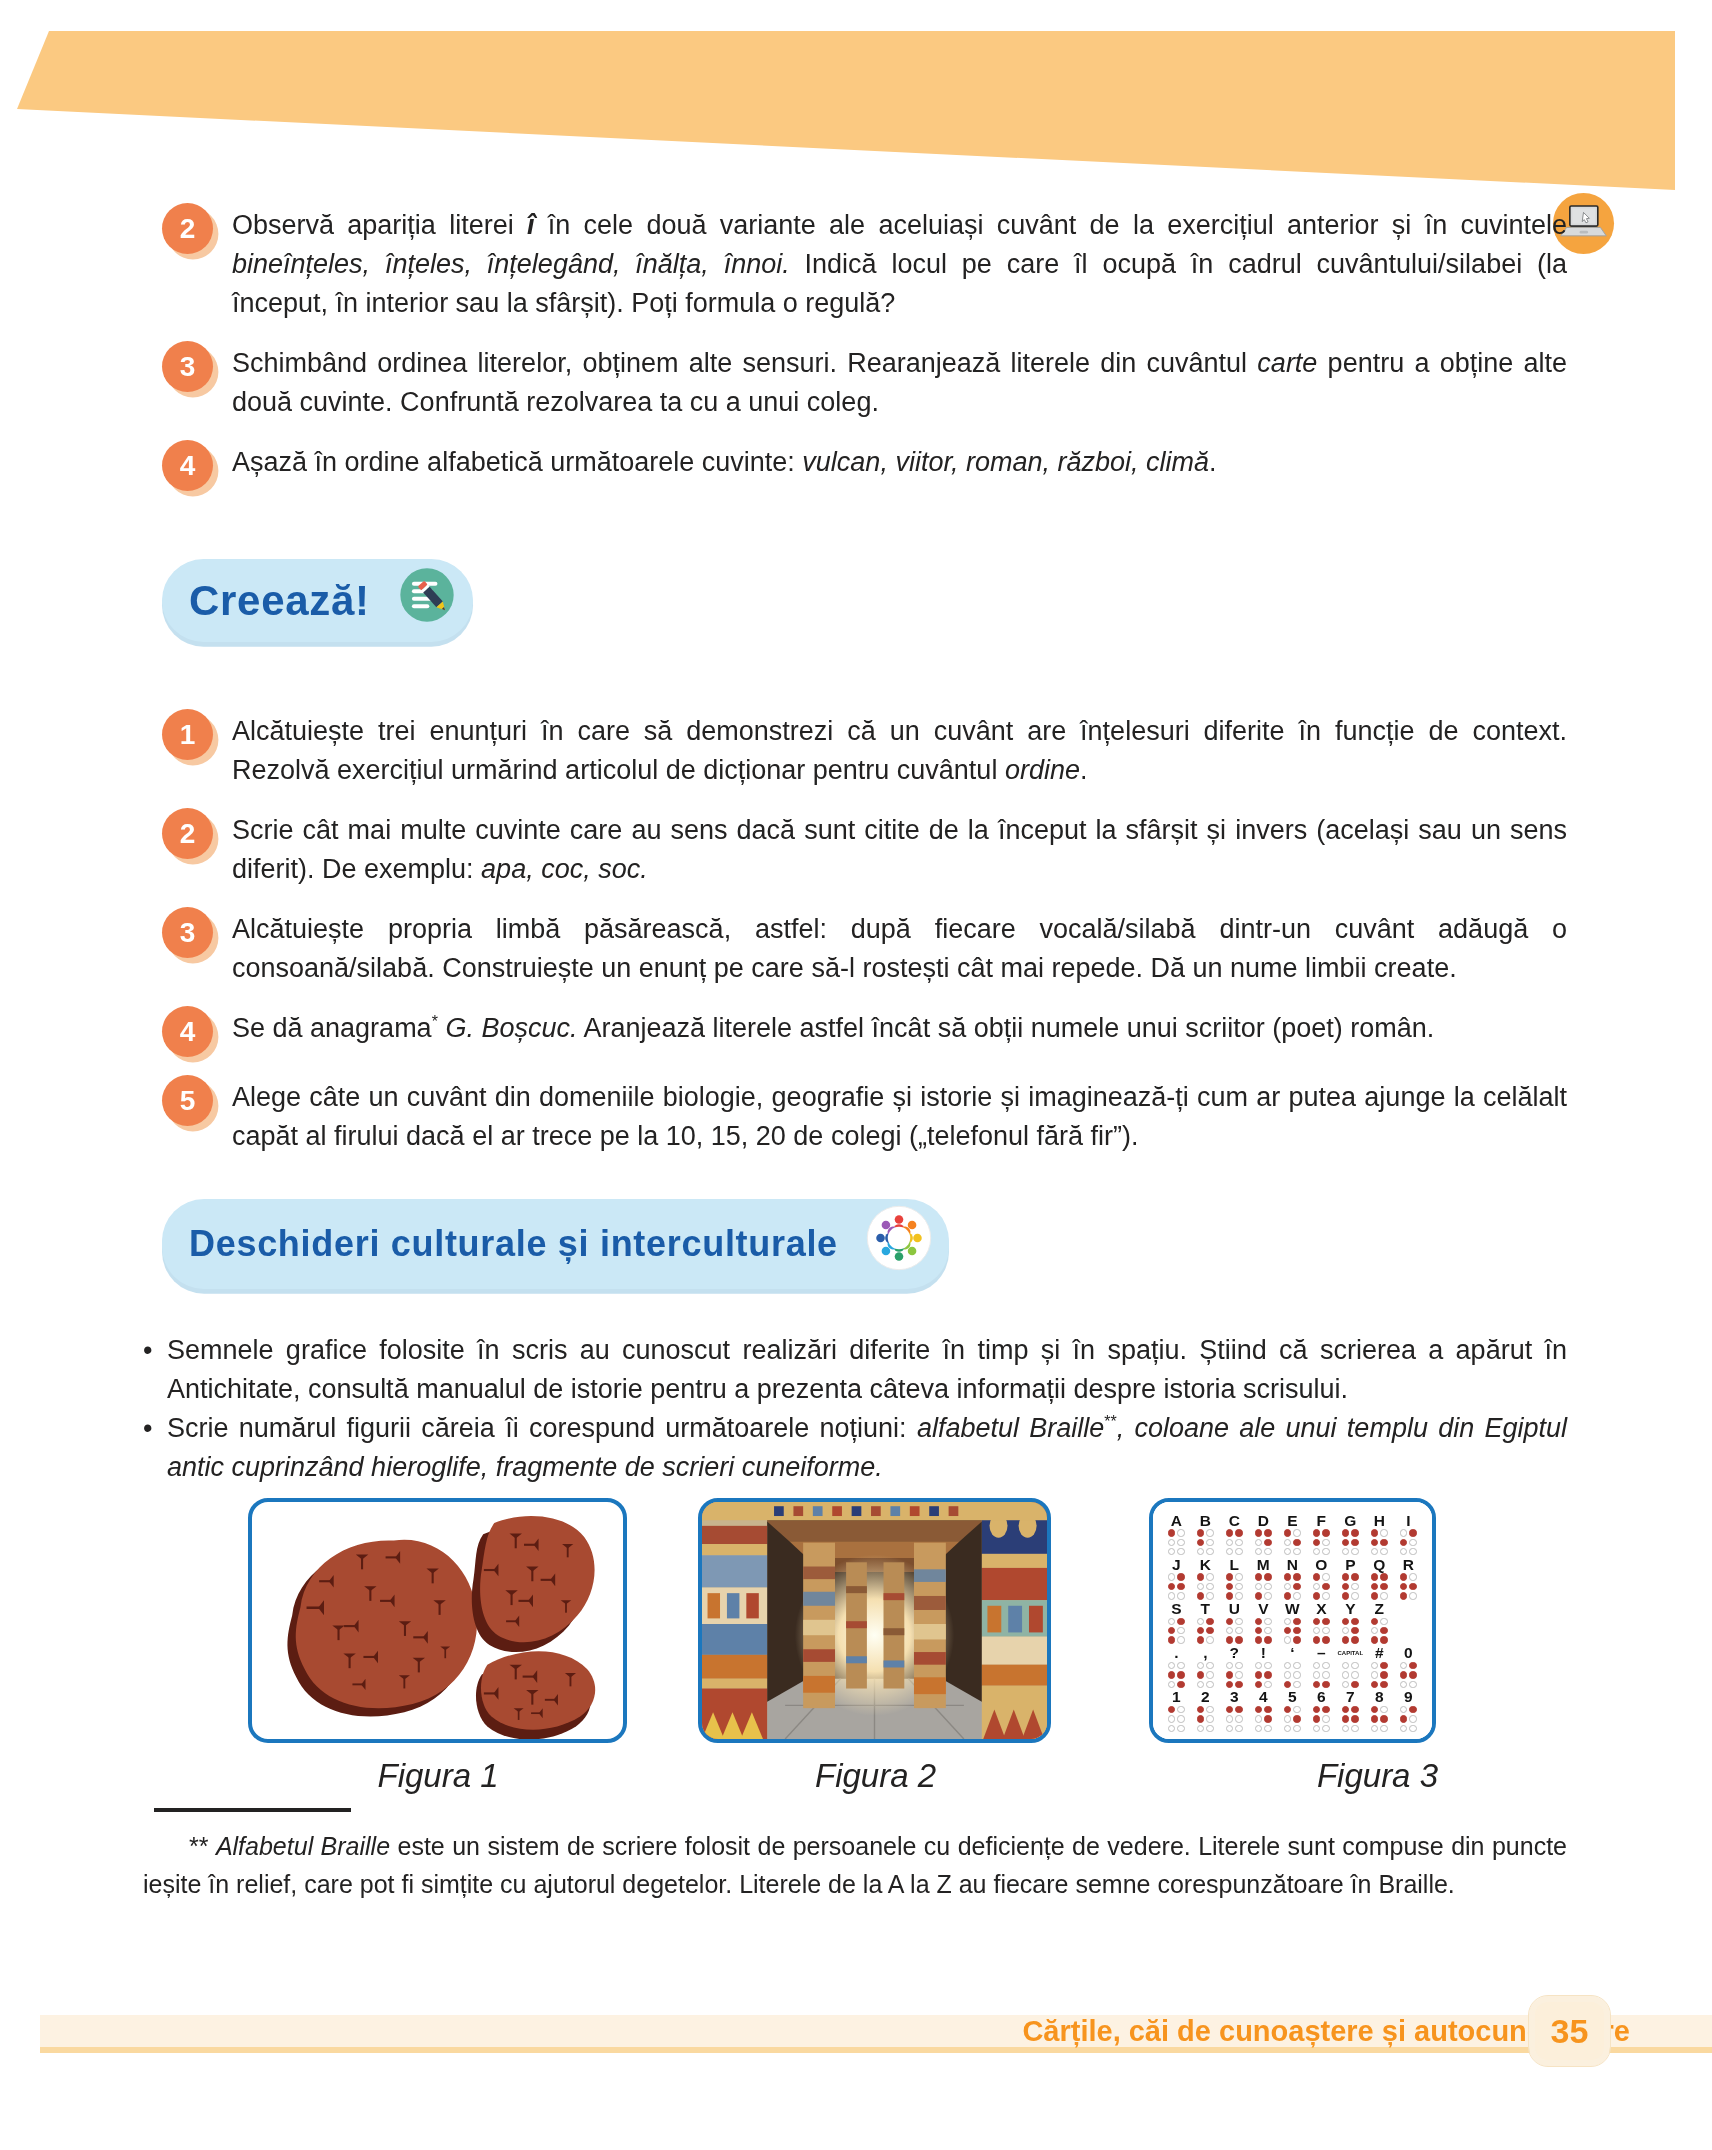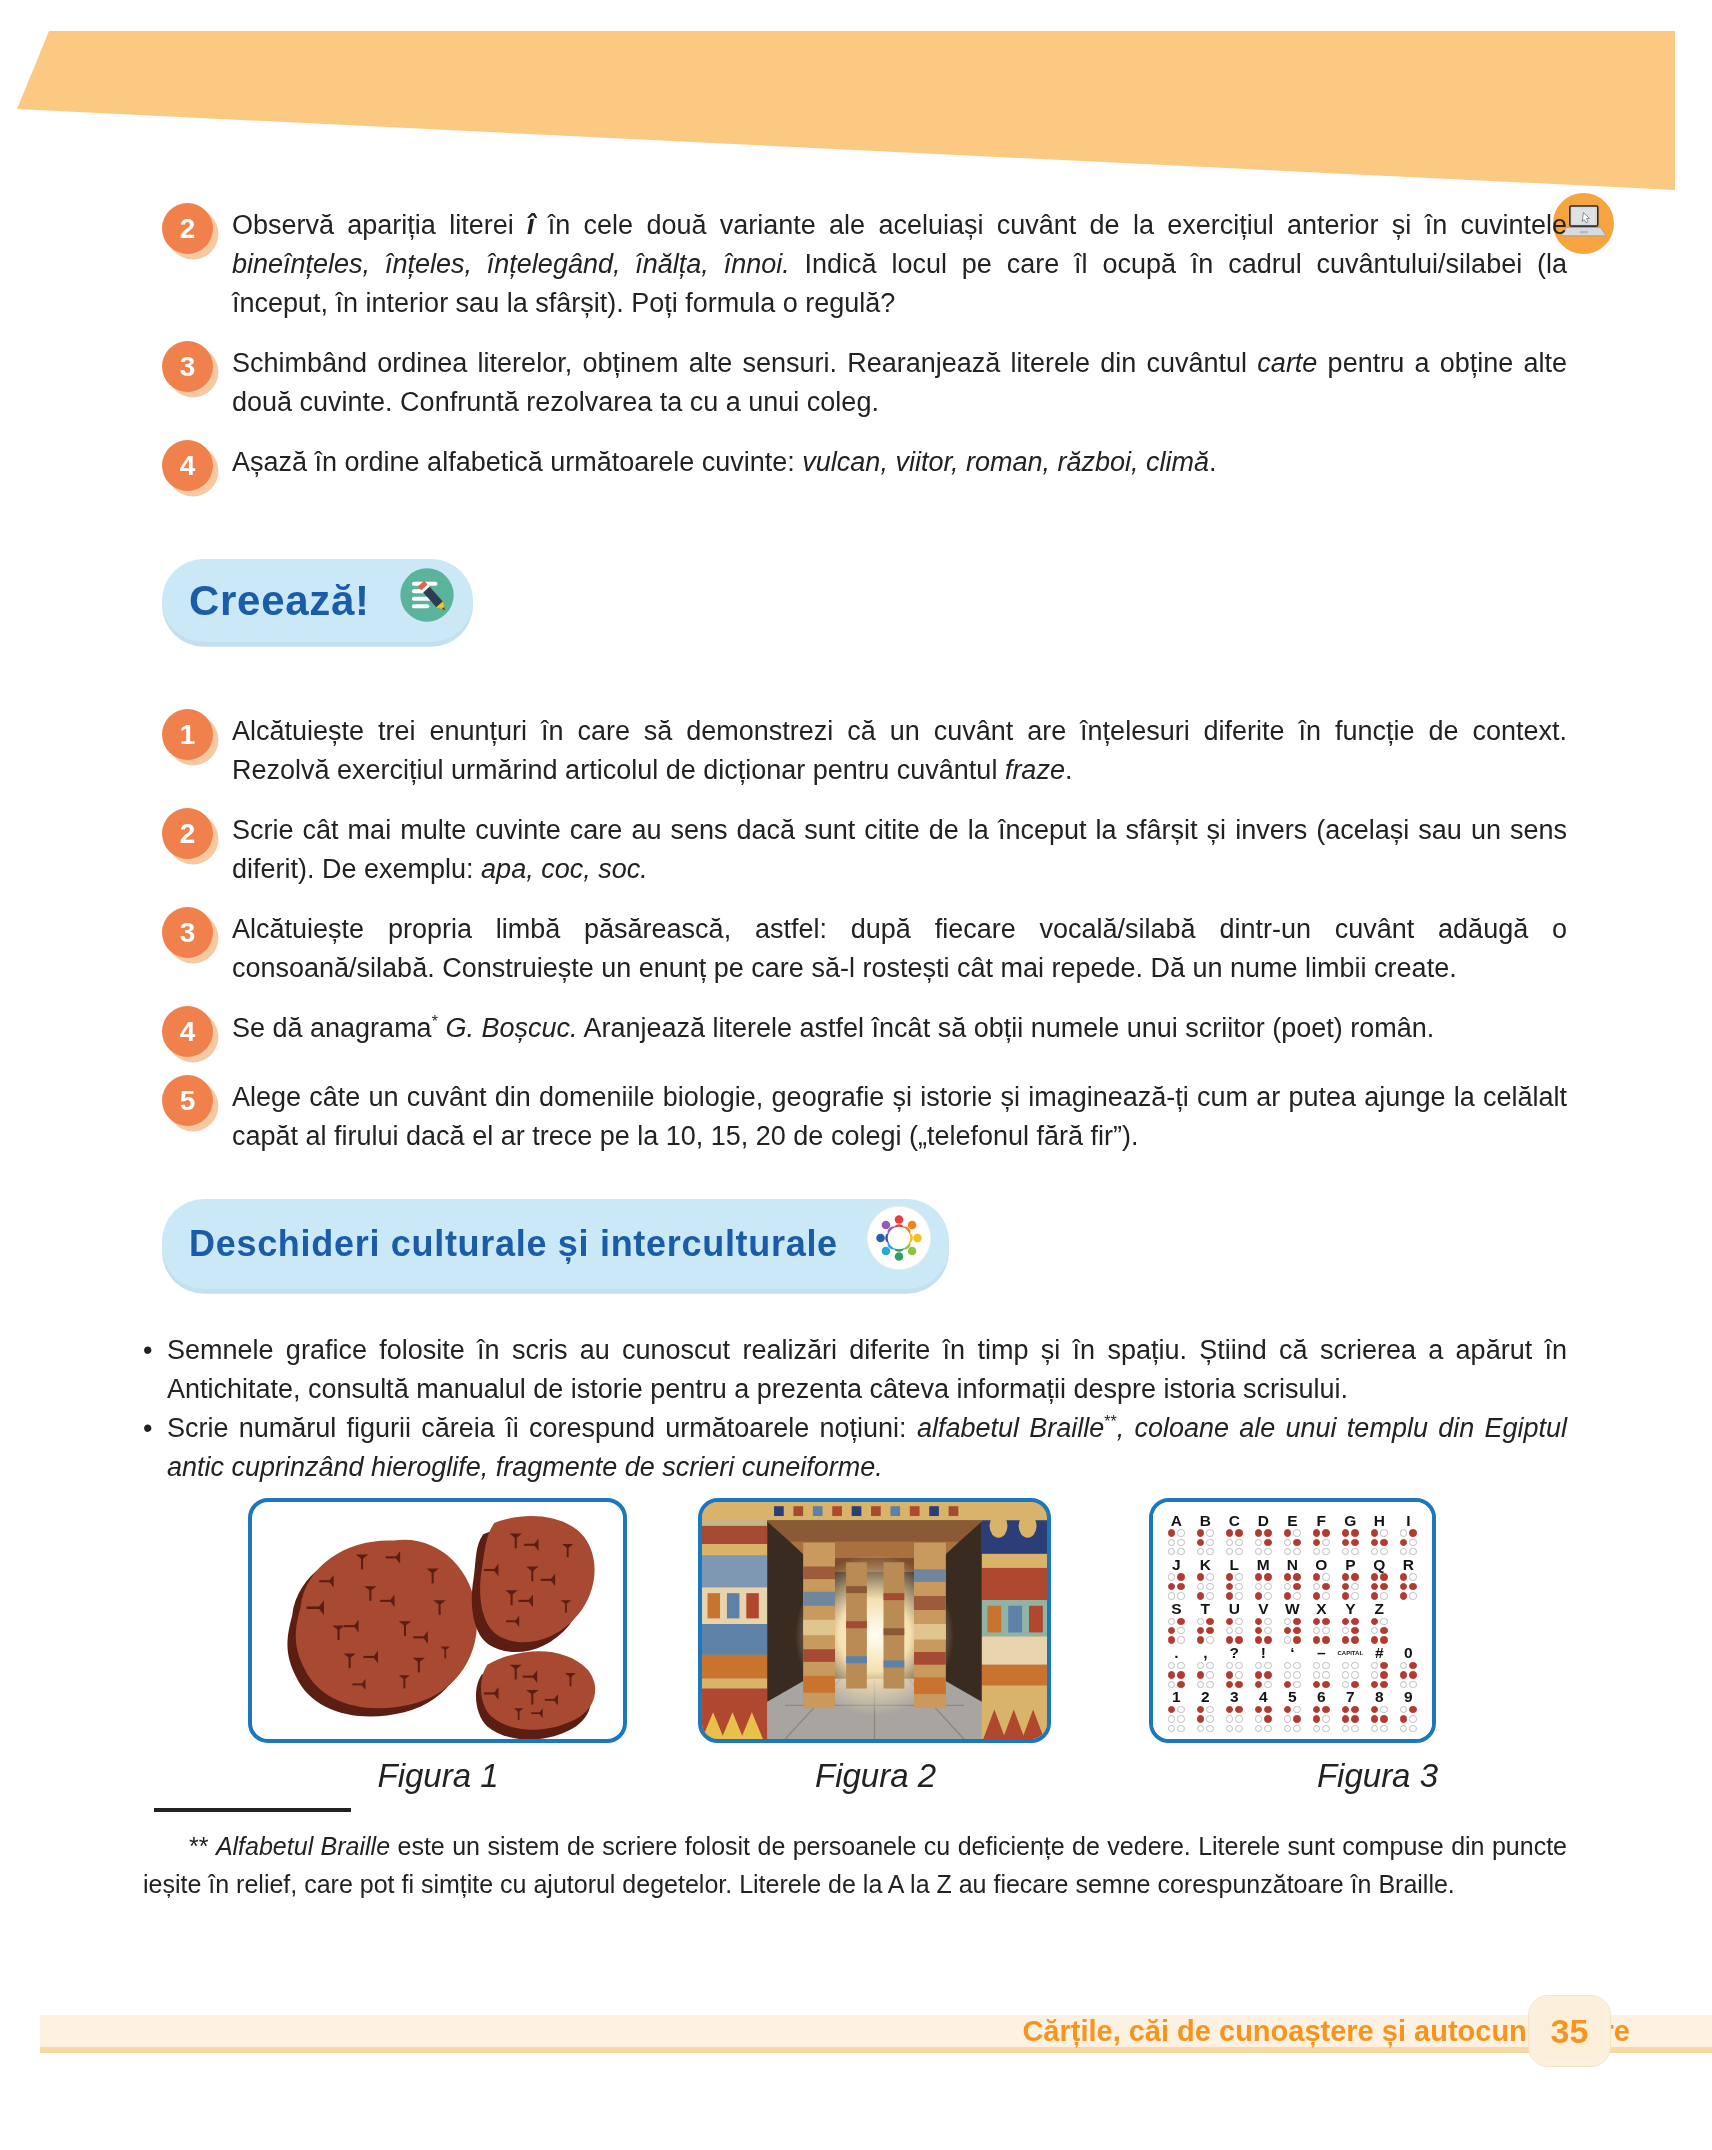--- a/index.html
+++ b/index.html
@@ -121,21 +121,21 @@
             <polygon points="55,70 70,70 62.5,84" fill="#F0C419"></polygon>
             <polygon points="60,78.5 65,78.5 62.5,84" fill="#2E3D55"></polygon>
           </g>
         </svg>
       </span>
     </div>
 
     <div class="sec-b-wrap">
         <div class="ex">
           <div class="badge">1</div>
-          <div class="extext"><span>Alcătuiește trei enunțuri în care să demonstrezi că un cuvânt are înțelesuri diferite în funcție de context. Rezolvă exercițiul urmărind articolul de dicționar pentru cuvântul </span><span class="it">fraze</span><span>.</span></div>
+          <div class="extext"><span>Alcătuiește trei enunțuri în care să demonstrezi că un cuvânt are înțelesuri diferite în funcție de context. Rezolvă exercițiul urmărind articolul de dicționar pentru cuvântul </span><span class="it">ordine</span><span>.</span></div>
         </div>
         <div class="ex">
           <div class="badge">2</div>
           <div class="extext"><span>Scrie cât mai multe cuvinte care au sens dacă sunt citite de la început la sfârșit și invers (același sau un sens diferit). De exemplu: </span><span class="it">apa, coc, soc.</span></div>
         </div>
         <div class="ex">
           <div class="badge">3</div>
           <div class="extext"><span>Alcătuiește propria limbă păsărească, astfel: după fiecare vocală/silabă dintr-un cuvânt adăugă o consoană/silabă. Construiește un enunț pe care să-l rostești cât mai repede. Dă un nume limbii create.</span></div>
         </div>
         <div class="ex">

